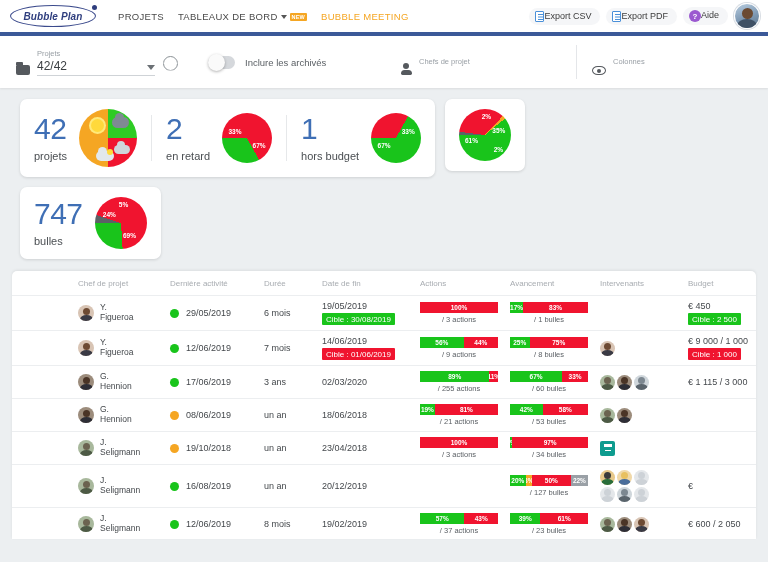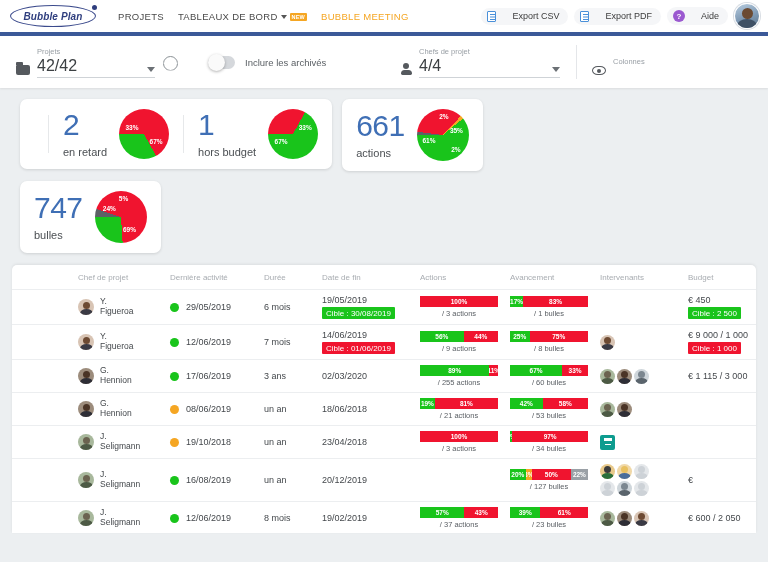--- a/index.html
+++ b/index.html
@@ -35,21 +35,21 @@
     white-space: nowrap; cursor: pointer; }
   .nav-item.highlight { color: #f5a623; }
   .caret-d { display: inline-block; width: 0; height: 0;
     border-left: 3.5px solid transparent; border-right: 3.5px solid transparent;
     border-top: 4px solid #555; margin-left: 3px; vertical-align: middle; }
   .badge-new { display: inline-block; background: #f5a623; color: #fff;
     font-size: 5.5px; font-weight: bold; padding: 1px 2px; border-radius: 1px;
     vertical-align: middle; margin-left: 3px; letter-spacing: .2px; }
   .topbar-right { margin-left: auto; display: flex; align-items: center; gap: 6px; }
   .pill {
-    display: flex; align-items: center; gap: 16px;
+    display: flex; gap: 0;
     background: #f5f6f8; border-radius: 11px; padding: 3px 9px 3px 6px;
     font-size: 9px; color: #3c3c3c; cursor: pointer; white-space: nowrap;
   }
   .doc-icon { width: 9px; height: 11px; background: #fff;
     border: 1px solid #4a90d9; border-radius: 1px; position: relative;
     flex: 0 0 auto; }
   .doc-icon::after { content: ""; position: absolute; left: 1.5px; top: 2px;
     width: 5px; height: 1px; background: #4a90d9;
     box-shadow: 0 2.5px 0 #4a90d9, 0 5px 0 #4a90d9; }
   .help-icon { width: 12px; height: 12px; border-radius: 50%;
@@ -93,21 +93,21 @@
     width:11px; height:5px; border-radius:5px 5px 2px 2px; background:#55595e; }
   .eye-ico { width: 14px; height: 9px; border: 1.4px solid #55595e;
     border-radius: 50% / 60%; position: relative; }
   .eye-ico::after { content:""; position:absolute; left:50%; top:50%;
     width:4px; height:4px; margin:-2px 0 0 -2px; border-radius:50%;
     background:#55595e; }
   .fc-body { flex: 1 1 auto; min-width: 0; }
   .fc-label { font-size: 7.5px; color: #9aa0a6; margin-bottom: 1px; }
   .fc-value-row { display: flex; align-items: flex-end;
     border-bottom: 1px solid #cfd3d7; padding-bottom: 2px; }
-  .fc-value { font-size: 16px; color: #3c4043; flex: 1 1 auto; }
+  .fc-value { font-size: 12px; color: #3c4043; flex: 1 1 auto; }
   .caret-sm { width: 0; height: 0; border-left: 4px solid transparent;
     border-right: 4px solid transparent; border-top: 5px solid #6b7075;
     margin-bottom: 3px; cursor: pointer; }
   .refresh-ico { width: 13px; height: 13px; margin-left: 8px; position: relative;
     flex: 0 0 auto; cursor: pointer; }
   .refresh-ico::before, .refresh-ico::after {
     content: ""; position: absolute; width: 13px; height: 13px;
     border: 1.5px solid #8a9095; border-radius: 50%;
   }
   .refresh-ico::before { clip-path: polygon(0 0,100% 0,100% 48%,0 48%); }
@@ -276,39 +276,47 @@
   <div class="toggle-cell">
     <span class="toggle"></span>
     <span class="toggle-label">Inclure les archivés</span>
   </div>
   <div class="filter-cell">
     <span class="fc-icon">
         <span class="person-ico"></span>
       </span>
     <div class="fc-body">
       <div class="fc-label">Chefs de projet</div>
-      <div class="fc-value-row">
-        <span class="fc-value">4/4</span>
-        <span class="caret-sm"></span>
-      </div>
     </div>
   </div>
   <div class="filter-cell">
     <span class="fc-icon">
         <span class="eye-ico"></span>
       </span>
     <div class="fc-body">
       <div class="fc-label">Colonnes</div>
     </div>
   </div>
 </div>
 
 <div class="kpi-wrap">
   <div class="kpi-row" id="kpiRow1">
       <div class="kpi-card">
+        <div class="kpi-group">
+          <div class="kpi-text">
+            <div class="kpi-num">42</div>
+            <div class="kpi-lbl">projets</div>
+          </div>
+          <div class="weather">
+            <span class="sun"></span>
+            <span class="cloud-d"></span>
+            <span class="cloud-r"></span>
+            <span class="cloud-b"></span>
+          </div>
+        </div>
         <div class="kpi-sep"></div>
         <div class="kpi-group">
           <div class="kpi-text">
             <div class="kpi-num">2</div>
             <div class="kpi-lbl">en retard</div>
           </div>
           <div class="pie" style="width: 50px; height: 50px; background: conic-gradient(from -90deg, rgb(240, 20, 47) 0deg, rgb(240, 20, 47) 241.2deg, rgb(25, 196, 27) 241.2deg, rgb(25, 196, 27) 360deg);">
             <span class="pie-lbl" style="left: 74.1008%; top: 64.2532%;">67%</span>
             <span class="pie-lbl" style="left: 25.8992%; top: 35.7468%;">33%</span>
           </div>
@@ -319,24 +327,20 @@
             <div class="kpi-num">1</div>
             <div class="kpi-lbl">hors budget</div>
           </div>
           <div class="pie" style="width: 50px; height: 50px; background: conic-gradient(from -90deg, rgb(240, 20, 47) 0deg, rgb(240, 20, 47) 118.8deg, rgb(25, 196, 27) 118.8deg, rgb(25, 196, 27) 360deg);">
             <span class="pie-lbl" style="left: 74.1008%; top: 35.7468%;">33%</span>
             <span class="pie-lbl" style="left: 25.8992%; top: 64.2532%;">67%</span>
           </div>
         </div>
       </div>
       <div class="kpi-card">
-        <div class="kpi-text">
-          <div class="kpi-num">661</div>
-          <div class="kpi-lbl">actions</div>
-        </div>
         <div class="pie" style="width: 52px; height: 52px; background: conic-gradient(from -90deg, rgb(92, 97, 102) 0deg, rgb(92, 97, 102) 7.2deg, rgb(240, 20, 47) 7.2deg, rgb(240, 20, 47) 133.2deg, rgb(245, 166, 35) 133.2deg, rgb(245, 166, 35) 140.4deg, rgb(25, 196, 27) 140.4deg, rgb(25, 196, 27) 360deg);">
           <span class="pie-lbl" style="left: 52.3232%; top: 13.073%;">2%</span>
           <span class="pie-lbl" style="left: 76.3447%; top: 40.5153%;">35%</span>
           <span class="pie-lbl" style="left: 75.3282%; top: 76.9718%;">2%</span>
           <span class="pie-lbl" style="left: 23.6553%; top: 59.4847%;">61%</span>
         </div>
       </div>
     </div>
   <div class="kpi-row" style="margin-top:10px" id="kpiRow2">
       <div class="kpi-card">

